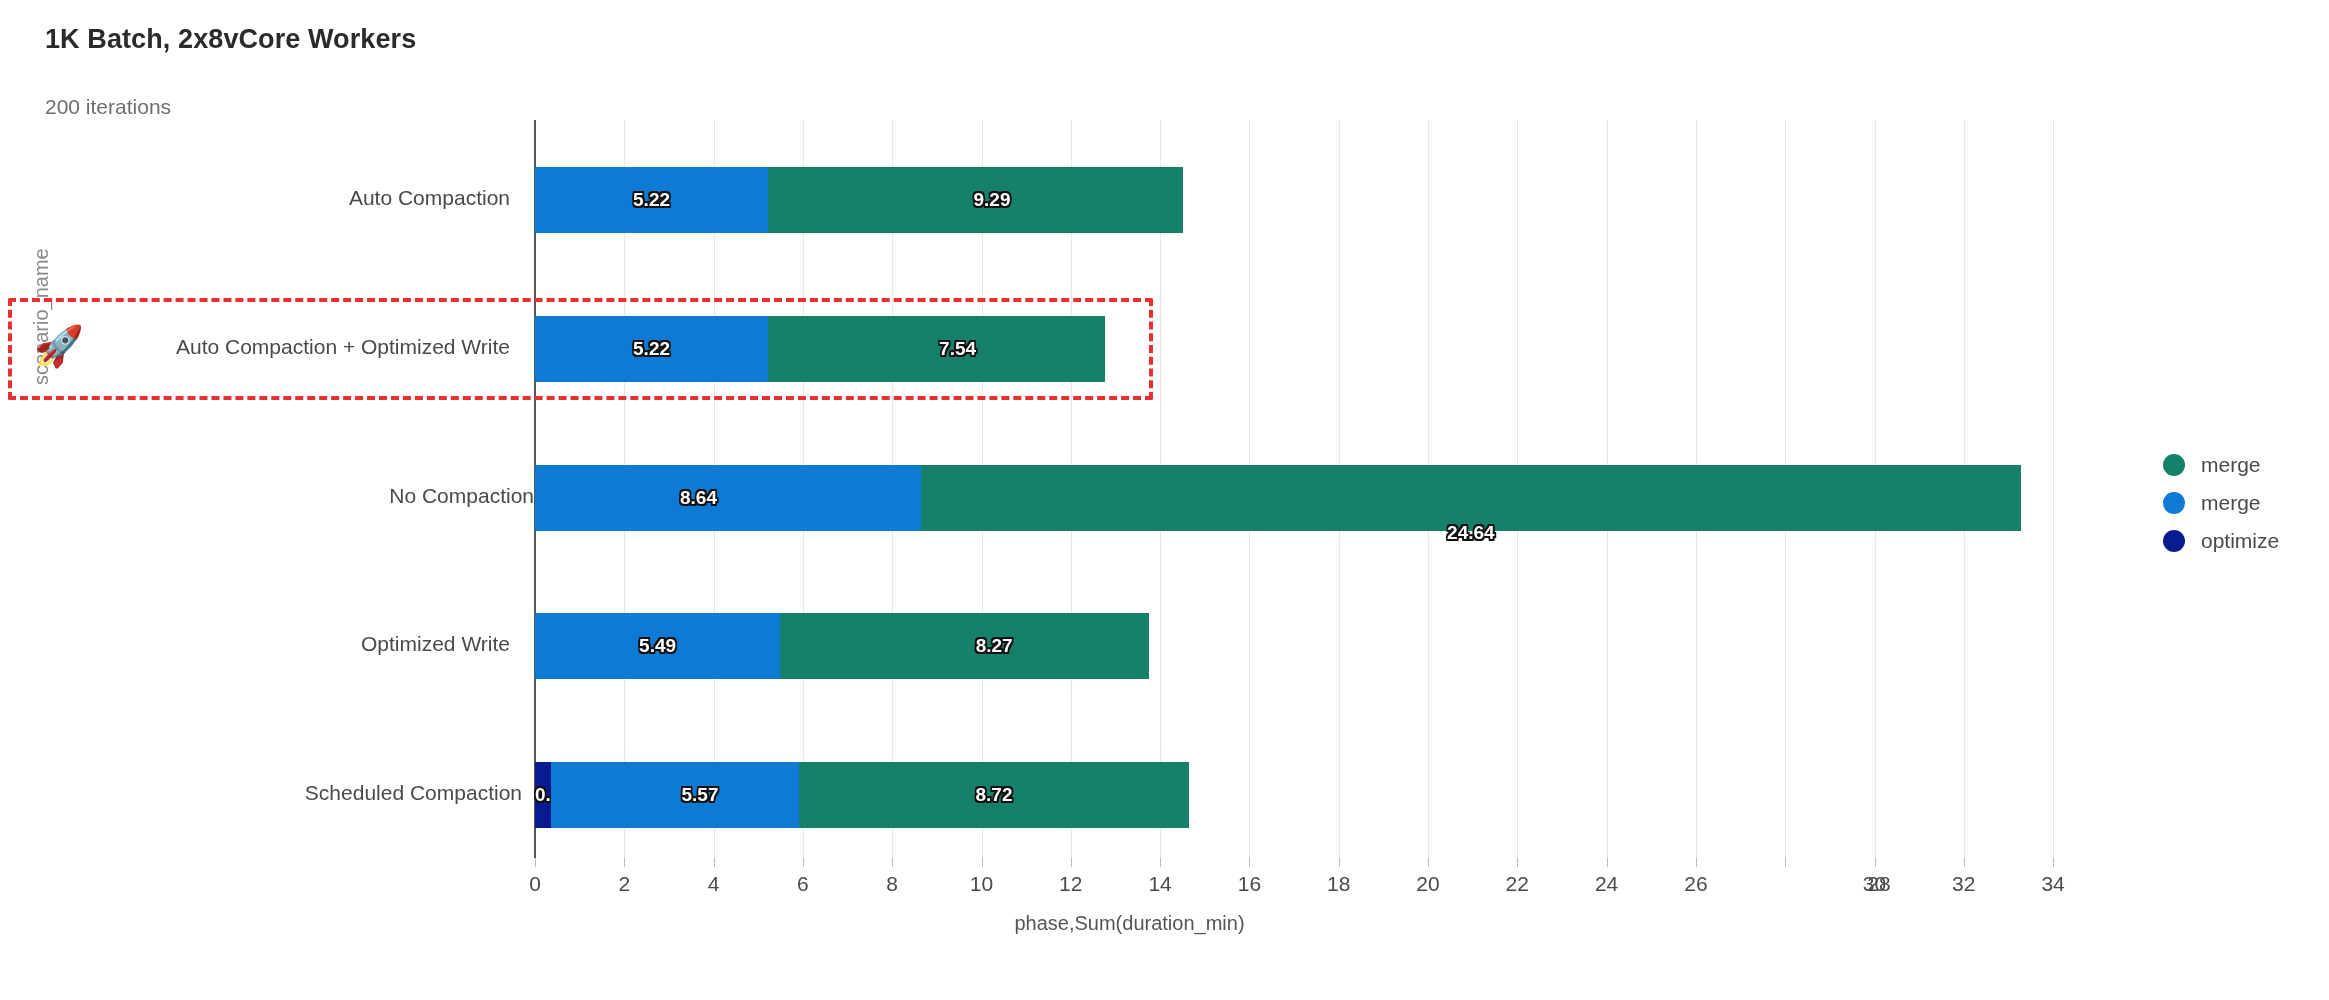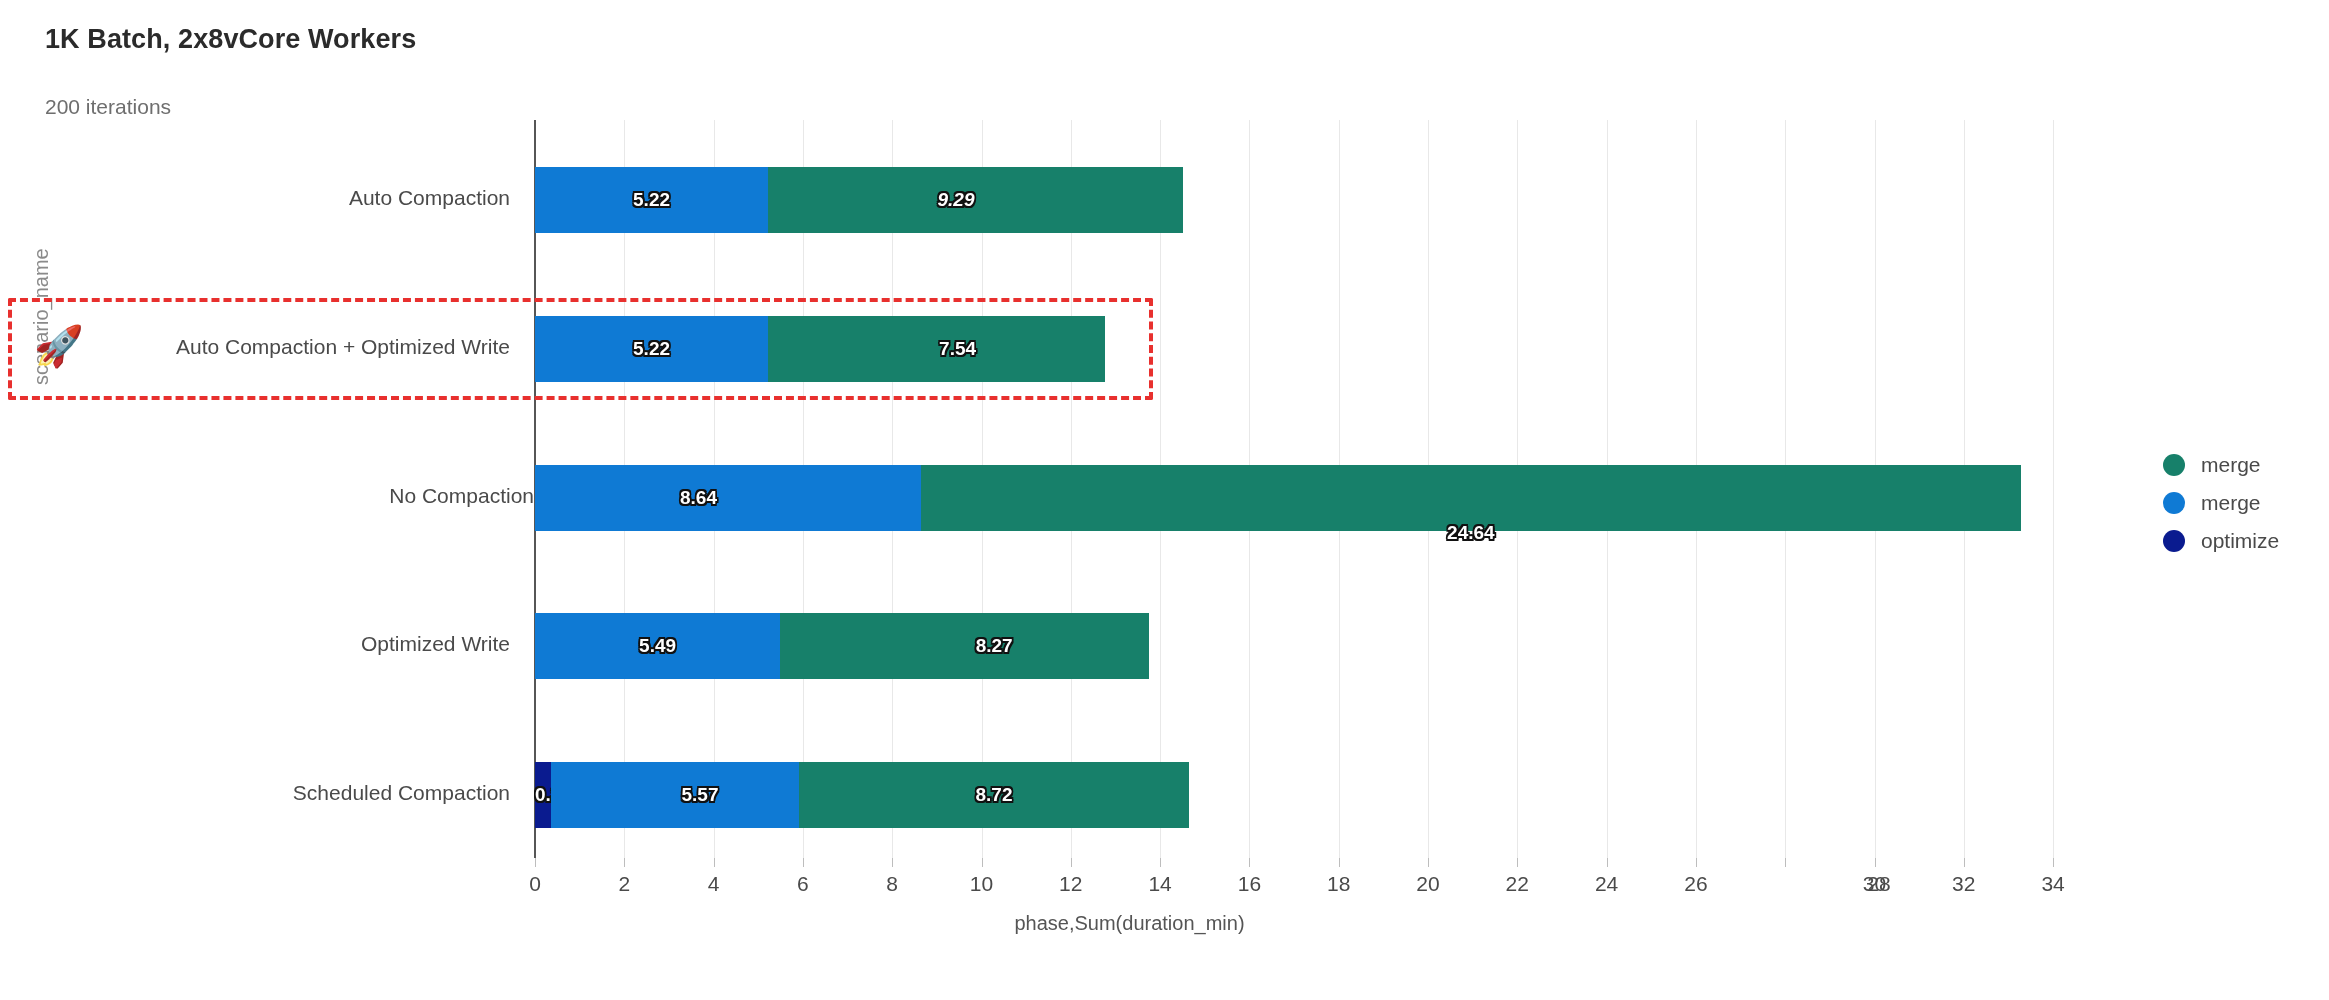--- a/index.html
+++ b/index.html
@@ -132,21 +132,21 @@
   <div class="axis-y-line"></div>
 
   <div class="ylabel">scenario_name</div>
 
   <div id="bars-layer">
       <div class="ycat" style="top: 186px; left: 0px; width: 510px;"><span class="ycat-inner">Auto Compaction</span></div>
       <div class="bar-row" style="top: 167px; left: 0px; width: 2329px;">
         <div class="seg" style="left: 535px; width: 233.073px; background: rgb(15, 122, 212);"></div>
         <div class="seg-label" style="left: 535px; width: 233.073px;">5.22</div>
         <div class="seg" style="left: 768.073px; width: 414.798px; background: rgb(23, 128, 106);"></div>
-        <div class="seg-label" style="left: 761px; width: 390px; font-style: italic;">9.29</div>
+        <div class="seg-label" style="left: 797px; width: 390px;">9.29</div>
       </div>
       <div class="ycat" style="top: 335px; left: 0px; width: 510px;"><span class="ycat-inner">Auto Compaction + Optimized Write</span></div>
       <div class="bar-row" style="top: 316px; left: 0px; width: 2329px;">
         <div class="seg" style="left: 535px; width: 233.073px; background: rgb(15, 122, 212);"></div>
         <div class="seg-label" style="left: 535px; width: 233.073px;">5.22</div>
         <div class="seg" style="left: 768.073px; width: 336.661px; background: rgb(23, 128, 106);"></div>
         <div class="seg-label" style="left: 768.073px; width: 379px;">7.54</div>
       </div>
       <div class="ycat" style="top: 484px; left: 0px; width: 510px; padding-left: 24px;"><span class="ycat-inner">No Compaction</span></div>
       <div class="bar-row" style="top: 465px; left: 0px; width: 2329px;">
@@ -155,21 +155,21 @@
         <div class="seg" style="left: 920.776px; width: 1100.18px; background: rgb(23, 128, 106);"></div>
         <div class="seg-label" style="left: 920.776px; width: 1100.18px; margin-top: 35px;">24.64</div>
       </div>
       <div class="ycat" style="top: 632px; left: 0px; width: 510px;"><span class="ycat-inner">Optimized Write</span></div>
       <div class="bar-row" style="top: 613px; left: 0px; width: 2329px;">
         <div class="seg" style="left: 535px; width: 245.129px; background: rgb(15, 122, 212);"></div>
         <div class="seg-label" style="left: 535px; width: 245.129px;">5.49</div>
         <div class="seg" style="left: 780.129px; width: 369.255px; background: rgb(23, 128, 106);"></div>
         <div class="seg-label" style="left: 780.129px; width: 428px;">8.27</div>
       </div>
-      <div class="ycat" style="top: 781px; left: 0px; width: 510px;"><span class="ycat-inner">Scheduled Compaction</span></div>
+      <div class="ycat" style="top: 781px; left: 0px; width: 510px; padding-left: 12px;"><span class="ycat-inner">Scheduled Compaction</span></div>
       <div class="bar-row" style="top: 762px; left: 0px; width: 2329px;">
         <div class="seg" style="left: 535px; width: 15.6275px; background: rgb(10, 27, 143);"></div>
         <div class="seg-label" style="left: 535px; width: 15.6275px;">0.35</div>
         <div class="seg" style="left: 550.628px; width: 248.701px; background: rgb(15, 122, 212);"></div>
         <div class="seg-label" style="left: 550.628px; width: 248.701px; padding-left: 25px;">5.57</div>
         <div class="seg" style="left: 799.328px; width: 389.348px; background: rgb(23, 128, 106);"></div>
         <div class="seg-label" style="left: 799.328px; width: 389.348px;">8.72</div>
       </div>
     </div>
 

